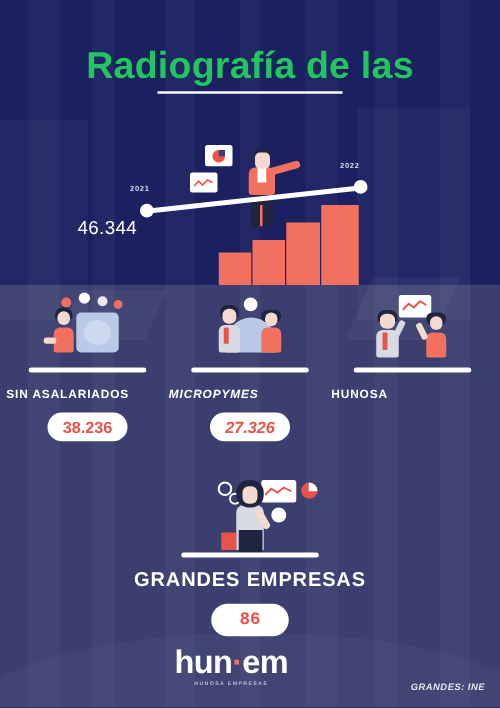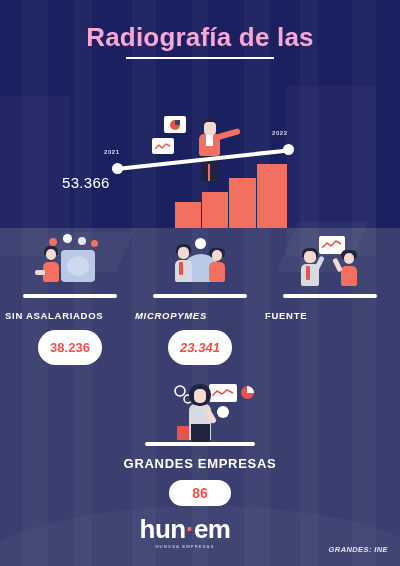--- a/index.html
+++ b/index.html
@@ -25,22 +25,22 @@
     transform:skewX(-24deg);transform-origin:bottom left;
   }
   .bg-curve{
     position:absolute;left:-30px;top:506px;width:470px;height:120px;
     border-radius:60% 60% 0 0 / 70% 70% 0 0;
     background:rgba(255,255,255,.030);
   }
   
   .title-wrap{position:absolute;left:0;top:22px;width:400px;text-align:center;z-index:6;}
   .title-line{
-    color:#f9a8d4;font-weight:bold;font-size:26px;letter-spacing:.2px;
-    line-height:30px;white-space:nowrap;
+    color:#22c55e;font-weight:bold;font-size:30px;letter-spacing:.2px;
+    line-height:30px;white-space:nowrap;margin-top:16px;
   }
   .title-rule{
     width:148px;height:2px;background:#ffffff;margin:5px auto 5px auto;
   }
   
   .hero{position:absolute;left:0;top:118px;width:400px;height:110px;z-index:5;}
   .trend-line{
     position:absolute;left:117px;top:49px;width:172px;height:4px;
     background:#ffffff;border-radius:2px;
     transform:rotate(-6.2deg);transform-origin:left center;
@@ -95,43 +95,43 @@
   .cat-art{position:relative;width:110px;height:68px;margin:0 auto;}
   .desk{position:absolute;left:8px;bottom:6px;width:94px;height:4px;background:#ffffff;border-radius:2px;}
   .cat-label{
     color:#ffffff;font-weight:bold;font-size:9.5px;letter-spacing:.7px;
     margin-top:6px;white-space:nowrap;
   }
   .cat-pill{
     margin:9px auto 0 auto;background:#ffffff;border-radius:999px;
     color:#e8544a;font-weight:bold;font-size:13px;
     display:flex;align-items:center;justify-content:center;
-    width:64px;height:35px;
+    width:64px;height:23px;
   }
   .c1{left:5px;top:0;width:130px;}
   .c2{left:135px;top:0;width:130px;font-style:italic;}
   .c3{left:265px;top:0;width:130px;}
   
   .p-head{position:absolute;border-radius:5px;background:#f3d9cf;}
   .p-hair{position:absolute;border-radius:6px 6px 0 0;background:#20243f;}
   .p-body{position:absolute;border-radius:5px 5px 2px 2px;}
   .screen{position:absolute;background:#b9c9e6;border-radius:3px;}
   .bubble{position:absolute;border-radius:50%;background:#ffffff;}
   
   .big{position:absolute;left:0;top:378px;width:400px;z-index:5;text-align:center;}
   .big-art{position:relative;width:130px;height:70px;margin:0 auto;}
   .big-desk{position:absolute;left:10px;bottom:2px;width:110px;height:4px;background:#ffffff;border-radius:2px;}
   .big-label{
-    color:#ffffff;font-weight:bold;font-size:13px;letter-spacing:.7px;margin-top:8px;
+    color:#ffffff;font-weight:bold;font-size:16px;letter-spacing:.7px;margin-top:8px;
   }
   .big-pill{
     margin:9px auto 0 auto;background:#ffffff;border-radius:999px;
     color:#e8544a;font-weight:bold;font-size:14px;
     display:flex;align-items:center;justify-content:center;
-    width:62px;height:26px;
+    width:62px;height:26px;font-family:Liberation Mono, monospace;
   }
   
   .logo{position:absolute;left:130px;top:516px;z-index:6;text-align:center;width:110px;}
   .logo-txt{font-size:26px;font-weight:bold;letter-spacing:-.5px;line-height:26px;}
   .lg-w{color:#ffffff;}
   .lg-r{color:#f2705f;}
   .logo-sub{
     color:#b9bcd6;font-size:4.2px;letter-spacing:1.1px;margin-top:2px;font-weight:bold;
   }
   .source{
@@ -190,21 +190,21 @@
       <div class="fig-arm"></div>
       <div class="fig-hair"></div>
       <div class="fig-head"></div>
     </div>
 
     <div class="trend-line"></div>
     <div class="dot dot-2021"></div>
     <div class="dot dot-2022"></div>
     <div class="yr yr-2021">2021</div>
     <div class="yr yr-2022">2022</div>
-    <div class="val-2021">53.366</div>
+    <div class="val-2021">46.344</div>
   </div>
 
   <div class="cat-row">
 
     <div class="cat c1">
       <div class="cat-art">
         <div class="screen" style="left:46px;top:14px;width:34px;height:32px;border-radius:4px;"></div>
         <div class="screen" style="left:52px;top:20px;width:22px;height:20px;background:#cdd9ee;border-radius:50%;"></div>
         <div class="bubble" style="left:34px;top:2px;width:8px;height:8px;background:#f2705f;"></div>
         <div class="bubble" style="left:48px;top:-2px;width:9px;height:9px;"></div>
@@ -227,41 +227,41 @@
         <div class="p-body" style="left:30px;top:24px;width:17px;height:22px;background:#d7d9e3;"></div>
         <div class="p-hair" style="left:31px;top:8px;width:15px;height:9px;"></div>
         <div class="p-head" style="left:33px;top:11px;width:11px;height:12px;"></div>
         <div class="p-body" style="left:34px;top:26px;width:4px;height:13px;background:#e8544a;border-radius:1px;"></div>
         <div class="p-body" style="left:64px;top:26px;width:16px;height:20px;background:#f2705f;"></div>
         <div class="p-hair" style="left:64px;top:12px;width:16px;height:10px;border-radius:7px;"></div>
         <div class="p-head" style="left:67px;top:14px;width:10px;height:11px;"></div>
         <div class="desk"></div>
       </div>
       <div class="cat-label">MICROPYMES</div>
-      <div class="cat-pill">23.341</div>
+      <div class="cat-pill">27.326</div>
     </div>
 
     <div class="cat c3">
       <div class="cat-art">
         <div class="card" style="left:44px;top:0px;width:26px;height:18px;"></div>
         <svg style="position:absolute;left:47px;top:4px;width:20px;height:10px;" viewBox="0 0 20 10">
             <polyline points="0,8 5,3 9,6 14,1 19,4" fill="none" stroke="#e8544a" stroke-width="1.6"></polyline>
           </svg>
         <div class="p-body" style="left:26px;top:28px;width:18px;height:22px;background:#d7d9e3;"></div>
         <div class="p-hair" style="left:27px;top:12px;width:16px;height:9px;"></div>
         <div class="p-head" style="left:29px;top:15px;width:12px;height:12px;"></div>
         <div class="p-body" style="left:31px;top:30px;width:4px;height:14px;background:#e8544a;border-radius:1px;"></div>
         <div class="p-body" style="left:42px;top:20px;width:5px;height:14px;background:#d7d9e3;border-radius:2px;transform:rotate(26deg);"></div>
         <div class="p-body" style="left:66px;top:30px;width:16px;height:20px;background:#f2705f;"></div>
         <div class="p-hair" style="left:66px;top:14px;width:16px;height:10px;border-radius:7px;"></div>
         <div class="p-head" style="left:69px;top:17px;width:10px;height:11px;"></div>
         <div class="p-body" style="left:60px;top:22px;width:5px;height:14px;background:#f3d9cf;border-radius:2px;transform:rotate(-26deg);"></div>
         <div class="desk"></div>
       </div>
-      <div class="cat-label">FUENTE</div>
+      <div class="cat-label">HUNOSA</div>
     </div>
   </div>
 
   <div class="big">
     <div class="big-art">
       <div class="card" style="left:74px;top:6px;width:28px;height:18px;"></div>
       <svg style="position:absolute;left:77px;top:10px;width:22px;height:10px;" viewBox="0 0 22 10">
           <polyline points="0,8 5,3 10,6 15,2 21,5" fill="none" stroke="#e8544a" stroke-width="1.5"></polyline>
         </svg>
       <div class="bubble" style="left:106px;top:8px;width:13px;height:13px;background:#e8544a;"></div>

